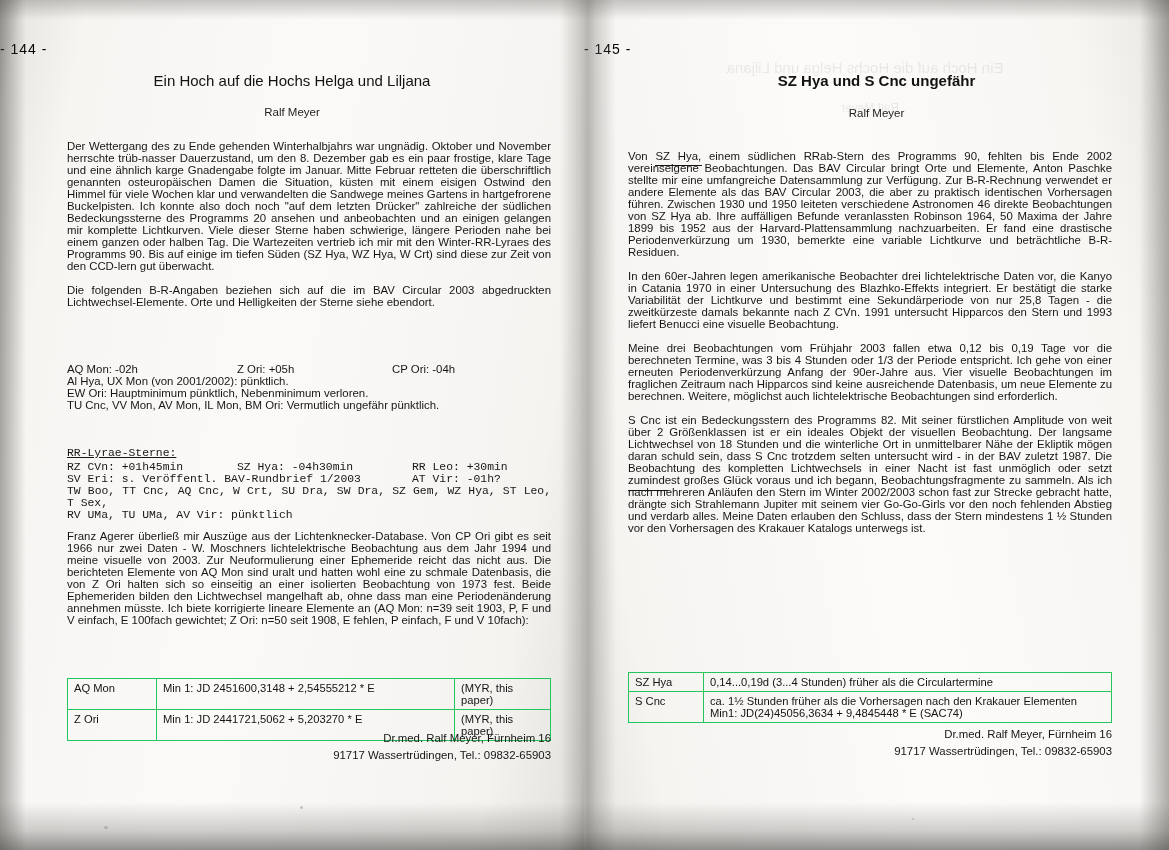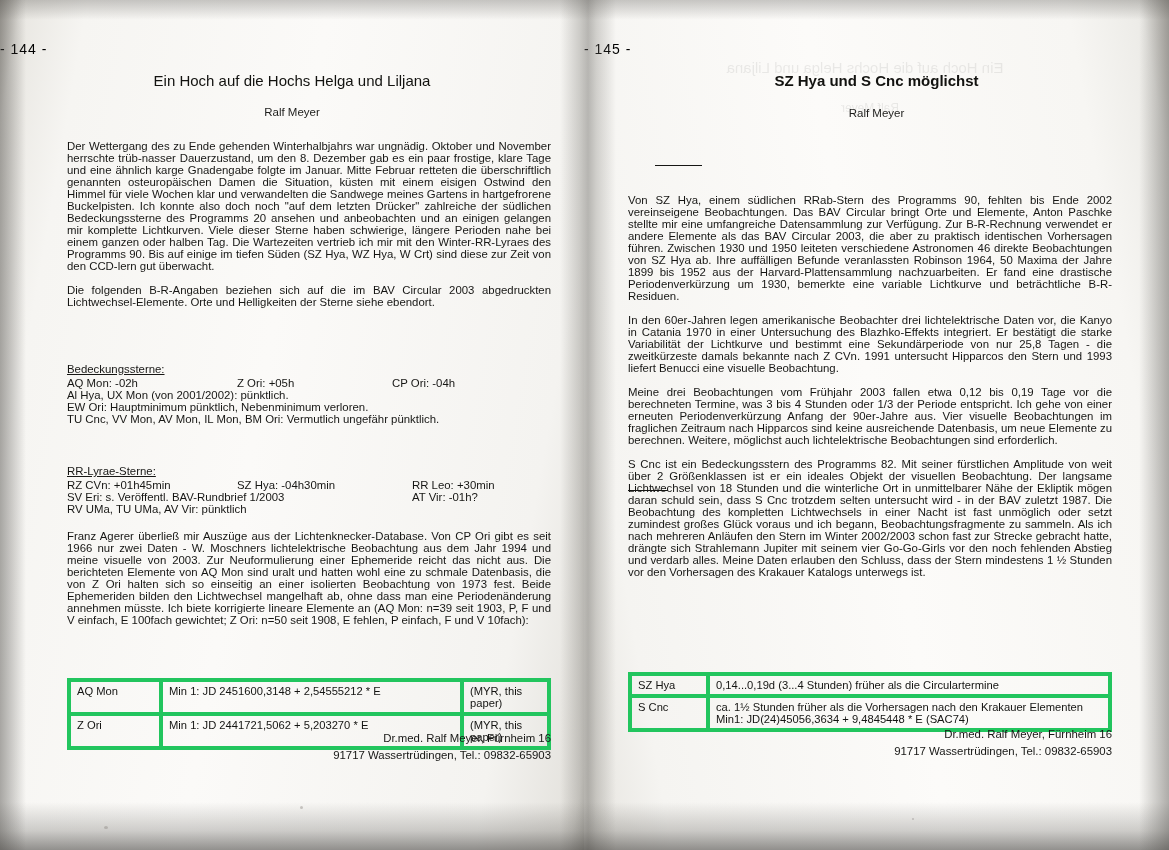--- a/index.html
+++ b/index.html
@@ -124,21 +124,21 @@
   }
   .col-row > span { display: inline-block; }
 
   table.elements {
     position: absolute;
     border-collapse: collapse;
     font-size: 11.2px;
     color: #141412;
   }
   table.elements td {
-    border: 4px solid #22c55e;
+    border: 1px solid #22c55e;
     padding: 3px 6px;
     vertical-align: top;
   }
   .addr {
     position: absolute;
     font-size: 11.4px;
     line-height: 17px;
     text-align: right;
     color: #161614;
   }
@@ -164,42 +164,42 @@
     <div class="pagenum" style="top:41px;">- 144 -</div>
     <div class="title" style="top:72px;">Ein Hoch auf die Hochs Helga und Liljana</div>
     <div class="author" style="top:106px;">Ralf Meyer</div>
 
     <div class="body" style="left:67px; top:140px; width:484px;">
       <p>Der Wettergang des zu Ende gehenden Winterhalbjahrs war ungnädig. Oktober und November herrschte trüb-nasser Dauerzustand, um den 8. Dezember gab es ein paar frostige, klare Tage und eine ähnlich karge Gnadengabe folgte im Januar. Mitte Februar retteten die überschriftlich genannten osteuropäischen Damen die Situation, küsten mit einem eisigen Ostwind den Himmel für viele Wochen klar und verwandelten die Sandwege meines Gartens in hartgefrorene Buckelpisten. Ich konnte also doch noch "auf dem letzten Drücker" zahlreiche der südlichen Bedeckungssterne des Programms 20 ansehen und anbeobachten und an einigen gelangen mir komplette Lichtkurven. Viele dieser Sterne haben schwierige, längere Perioden nahe bei einem ganzen oder halben Tag. Die Wartezeiten vertrieb ich mir mit den Winter-RR-Lyraes des Programms 90. Bis auf einige im tiefen Süden (SZ Hya, WZ Hya, W Crt) sind diese zur Zeit von den CCD-lern gut überwacht.</p>
       <p>Die folgenden B-R-Angaben beziehen sich auf die im BAV Circular 2003 abgedruckten Lichtwechsel-Elemente. Orte und Helligkeiten der Sterne siehe ebendort.</p>
     </div>
 
     <div class="body" style="left:67px; top:363px; width:484px;">
-      <div class="sec-head">Bedeckungssterne:</div>
       <div class="col-row">
         <span style="width:170px;">AQ Mon: -02h</span>
         <span style="width:155px;">Z Ori: +05h</span>
         <span>CP Ori: -04h</span>
       </div>
       <div>Al Hya, UX Mon (von 2001/2002): pünktlich.</div>
       <div>EW Ori: Hauptminimum pünktlich, Nebenminimum verloren.</div>
       <div>TU Cnc, VV Mon, AV Mon, IL Mon, BM Ori: Vermutlich ungefähr pünktlich.</div>
     </div>
 
-    <div class="body" style="left:67px; top:465px; width:484px;">
+    <div class="body" style="left:67px; top:447px; width:484px;font-family:Liberation Mono, monospace;">
       <div class="sec-head">RR-Lyrae-Sterne:</div>
       <div class="col-row">
         <span style="width:170px;">RZ CVn: +01h45min</span>
         <span style="width:175px;">SZ Hya: -04h30min</span>
         <span>RR Leo: +30min</span>
       </div>
       <div class="col-row">
         <span style="width:345px;">SV Eri: s. Veröffentl. BAV-Rundbrief 1/2003</span>
         <span>AT Vir: -01h?</span>
       </div>
+      <div>TW Boo, TT Cnc, AQ Cnc, W Crt, SU Dra, SW Dra, SZ Gem, WZ Hya, ST Leo, T Sex,</div>
       <div>RV UMa, TU UMa, AV Vir: pünktlich</div>
     </div>
 
     <div class="body" style="left:67px; top:530px; width:484px;">
       <p>Franz Agerer überließ mir Auszüge aus der Lichtenknecker-Database. Von CP Ori gibt es seit 1966 nur zwei Daten - W. Moschners lichtelektrische Beobachtung aus dem Jahr 1994 und meine visuelle von 2003. Zur Neuformulierung einer Ephemeride reicht das nicht aus. Die berichteten Elemente von AQ Mon sind uralt und hatten wohl eine zu schmale Datenbasis, die von Z Ori halten sich so einseitig an einer isolierten Beobachtung von 1973 fest. Beide Ephemeriden bilden den Lichtwechsel mangelhaft ab, ohne dass man eine Periodenänderung annehmen müsste. Ich biete korrigierte lineare Elemente an (AQ Mon: n=39 seit 1903, P, F und V einfach, E 100fach gewichtet; Z Ori: n=50 seit 1908, E fehlen, P einfach, F und V 10fach):</p>
     </div>
 
     <table class="elements" style="left:67px; top:678px; width:484px;">
       <tbody>
           <tr>
@@ -216,24 +216,24 @@
       </table>
 
     <div class="addr" style="left:180px; top:730px; width:371px;">
       <div>Dr.med. Ralf Meyer, Fürnheim 16</div>
       <div>91717 Wassertrüdingen, Tel.: 09832-65903</div>
     </div>
   </div>
 
   <div class="page page-right">
     <div class="pagenum" style="top:41px;">- 145 -</div>
-    <div class="title bold" style="top:72px;">SZ Hya und S Cnc möglichst</div>
+    <div class="title bold" style="top:72px;">SZ Hya und S Cnc ungefähr</div>
     <div class="author" style="top:107px;">Ralf Meyer</div>
 
-    <div class="body" style="left:44px; top:150px; width:484px;margin-top:44px;">
+    <div class="body" style="left:44px; top:150px; width:484px;">
       <p>Von SZ Hya, einem südlichen RRab-Stern des Programms 90, fehlten bis Ende 2002 vereinseigene Beobachtungen. Das BAV Circular bringt Orte und Elemente, Anton Paschke stellte mir eine umfangreiche Datensammlung zur Verfügung. Zur B-R-Rechnung verwendet er andere Elemente als das BAV Circular 2003, die aber zu praktisch identischen Vorhersagen führen. Zwischen 1930 und 1950 leiteten verschiedene Astronomen 46 direkte Beobachtungen von SZ Hya ab. Ihre auffälligen Befunde veranlassten Robinson 1964, 50 Maxima der Jahre 1899 bis 1952 aus der Harvard-Plattensammlung nachzuarbeiten. Er fand eine drastische Periodenverkürzung um 1930, bemerkte eine variable Lichtkurve und beträchtliche B-R-Residuen.</p>
       <p>In den 60er-Jahren legen amerikanische Beobachter drei lichtelektrische Daten vor, die Kanyo in Catania 1970 in einer Untersuchung des Blazhko-Effekts integriert. Er bestätigt die starke Variabilität der Lichtkurve und bestimmt eine Sekundärperiode von nur 25,8 Tagen - die zweitkürzeste damals bekannte nach Z CVn. 1991 untersucht Hipparcos den Stern und 1993 liefert Benucci eine visuelle Beobachtung.</p>
       <p>Meine drei Beobachtungen vom Frühjahr 2003 fallen etwa 0,12 bis 0,19 Tage vor die berechneten Termine, was 3 bis 4 Stunden oder 1/3 der Periode entspricht. Ich gehe von einer erneuten Periodenverkürzung Anfang der 90er-Jahre aus. Vier visuelle Beobachtungen im fraglichen Zeitraum nach Hipparcos sind keine ausreichende Datenbasis, um neue Elemente zu berechnen. Weitere, möglichst auch lichtelektrische Beobachtungen sind erforderlich.</p>
       <p>S Cnc ist ein Bedeckungsstern des Programms 82. Mit seiner fürstlichen Amplitude von weit über 2 Größenklassen ist er ein ideales Objekt der visuellen Beobachtung. Der langsame Lichtwechsel von 18 Stunden und die winterliche Ort in unmittelbarer Nähe der Ekliptik mögen daran schuld sein, dass S Cnc trotzdem selten untersucht wird - in der BAV zuletzt 1987. Die Beobachtung des kompletten Lichtwechsels in einer Nacht ist fast unmöglich oder setzt zumindest großes Glück voraus und ich begann, Beobachtungsfragmente zu sammeln. Als ich nach mehreren Anläufen den Stern im Winter 2002/2003 schon fast zur Strecke gebracht hatte, drängte sich Strahlemann Jupiter mit seinem vier Go-Go-Girls vor den noch fehlenden Abstieg und verdarb alles. Meine Daten erlauben den Schluss, dass der Stern mindestens 1 ½ Stunden vor den Vorhersagen des Krakauer Katalogs unterwegs ist.</p>
     </div>
 
     <div style="position:absolute; left:71px; top:165px; width:47px; height:1px; background:#161614;"></div>
     <div style="position:absolute; left:44px; top:490px; width:40px; height:1px; background:#161614;"></div>
 
     <table class="elements" style="left:44px; top:672px; width:484px;">

